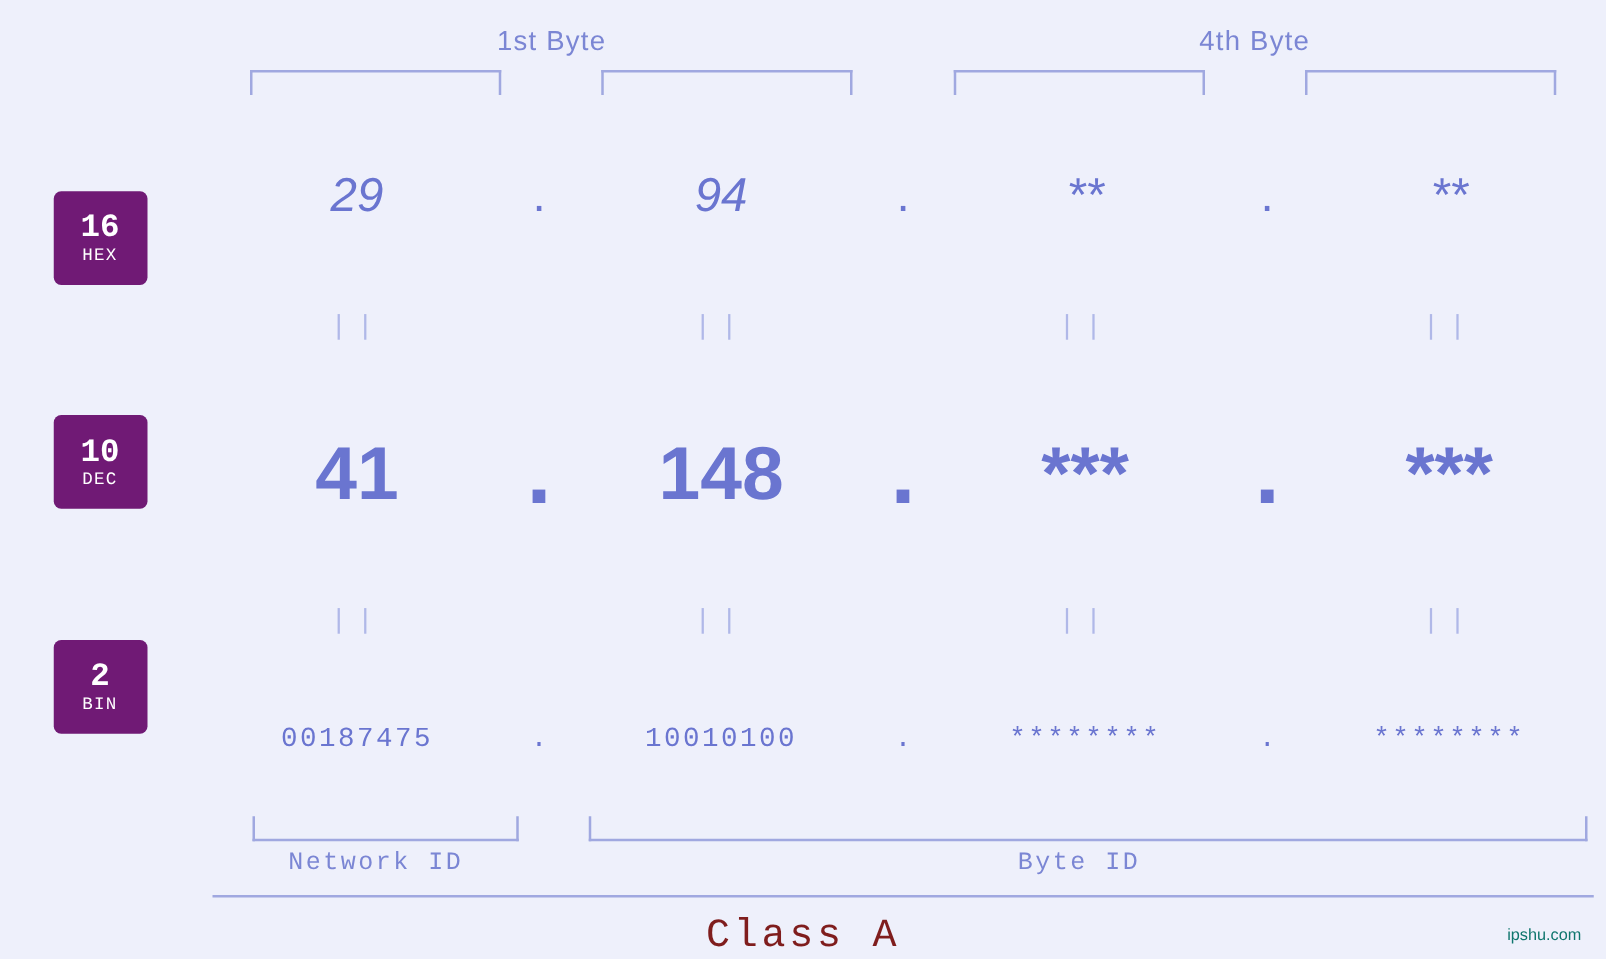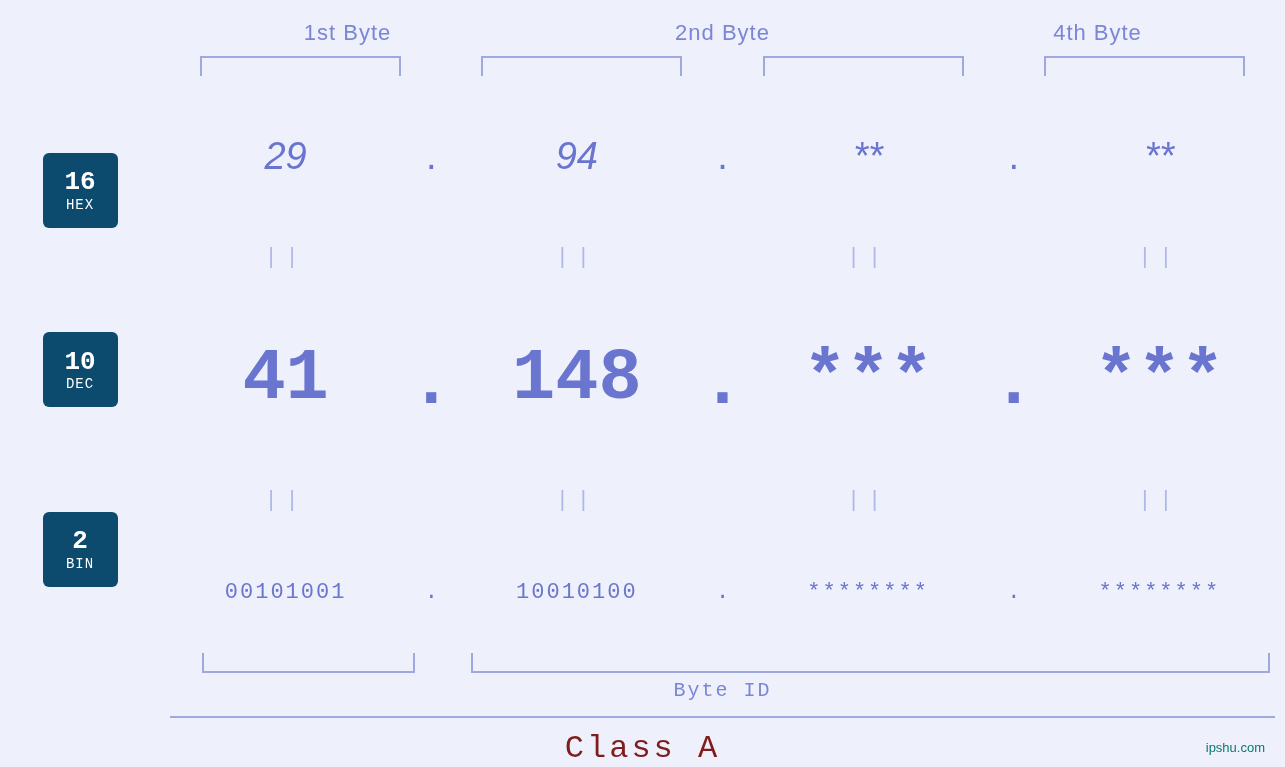--- a/index.html
+++ b/index.html
@@ -81,21 +81,21 @@
       display: flex;
       flex-direction: column;
       justify-content: space-around;
       align-items: center;
       padding: 10px 20px;
     }
 
     .badge {
       width: 75px;
       height: 75px;
-      background-color: #0c4a6e;
+      background-color: #701a75;
       color: white;
       display: flex;
       flex-direction: column;
       align-items: center;
       justify-content: center;
       border-radius: 6px;
     }
 
     .badge-number {
       font-size: 26px;
@@ -156,23 +156,23 @@
       letter-spacing: 8px;
     }
 
     .equals-row .dot-cell {
       font-size: 22px;
       color: #b0b8e8;
     }
 
     
     .dec-row .data-cell {
-      font-size: 72px;
+      font-size: 60px;
       font-weight: bold;
-      font-family: Liberation Mono, monospace;
+      font-family: Liberation Sans, sans-serif;
     }
 
     .dec-row .dot-cell {
       font-size: 72px;
       font-weight: bold;
       font-family: Arial, sans-serif;
     }
 
     
     .bin-row .data-cell {
@@ -198,21 +198,20 @@
       line-height: 0.8;
     }
   </style>
 </head>
 <body>
 
 <div class="main-container">
 
   <div class="header-row">
     <div class="byte-header">1st Byte</div>
-    <div class="byte-header">2nd Byte</div>
     <div class="byte-header">4th Byte</div>
   </div>
 
   <div class="bracket-row">
     <div class="bracket-cell">
       <div class="bracket"></div>
     </div>
     <div class="bracket-cell">
       <div class="bracket"></div>
     </div>
@@ -277,21 +276,21 @@
         <div class="data-cell">||</div>
         <div class="dot-cell"></div>
         <div class="data-cell">||</div>
         <div class="dot-cell"></div>
         <div class="data-cell">||</div>
         <div class="dot-cell"></div>
         <div class="data-cell">||</div>
       </div>
 
       <div class="data-row bin-row">
-        <div class="data-cell">00101001</div>
+        <div class="data-cell">00187475</div>
         <div class="dot-cell">.</div>
         <div class="data-cell">10010100</div>
         <div class="dot-cell">.</div>
         <div class="data-cell">********</div>
         <div class="dot-cell">.</div>
         <div class="data-cell">********</div>
       </div>
 
     </div>
   </div>
@@ -300,20 +299,21 @@
 
     <div style="flex:1; padding:0 15px;">
       <div style="height:20px; border:2px solid #a0a8e0; border-top:none; width:80%; margin:0 auto;"></div>
     </div>
     <div style="flex:3; padding:0 15px;">
       <div style="height:20px; border:2px solid #a0a8e0; border-top:none; width:calc(100% - 0px); margin:0 auto;"></div>
     </div>
   </div>
 
   <div style="display:flex; width:100%; padding-left:160px; margin-top:6px;">
+    <div style="flex:1; text-align:center; color:#7b86d4; font-family:'Courier New',Courier,monospace; font-size:20px; letter-spacing:2px;">Network ID</div>
     <div style="flex:3; text-align:center; color:#7b86d4; font-family:'Courier New',Courier,monospace; font-size:20px; letter-spacing:2px;">Byte ID</div>
   </div>
 
   <div style="width:calc(100% - 180px); margin-left:160px; margin-top:14px; height:2px; background-color:#a0a8e0;"></div>
 
   <div style="text-align:center; margin-top:12px;">
     <span style="color:#7f1d1d; font-size:32px; font-family:'Courier New',Courier,monospace; letter-spacing:3px;">Class A</span>
   </div>
 
   <div class="watermark">ipshu.com</div>

